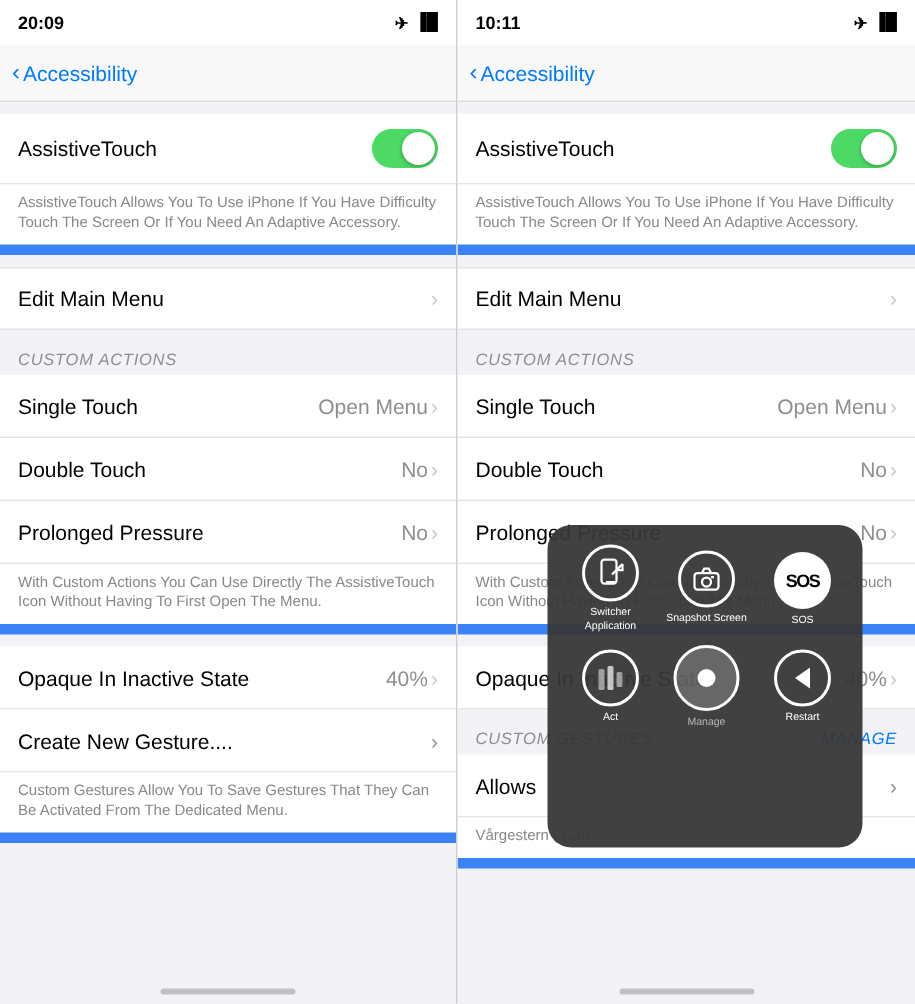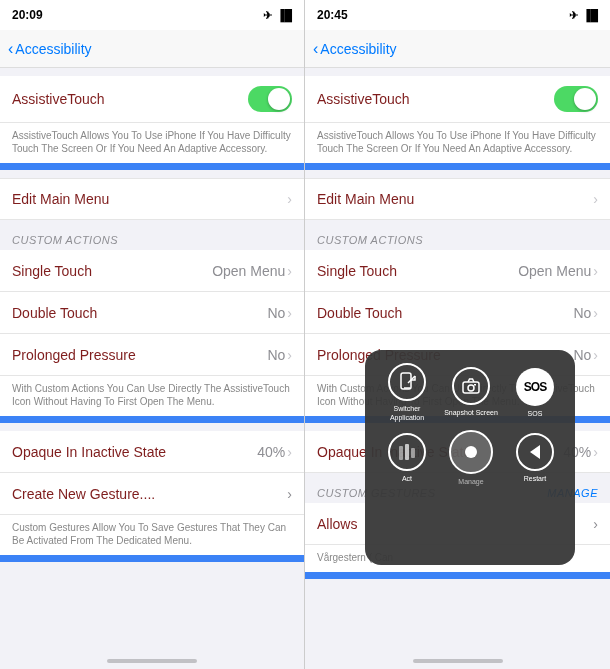--- a/index.html
+++ b/index.html
@@ -67,21 +67,21 @@
       background: #fff;
       border-bottom: 1px solid #e5e5e5;
       display: flex;
       align-items: center;
       justify-content: space-between;
       min-height: 42px;
     }
 
     .row-label {
       font-size: 14px;
-      color: #7f1d1d;
+      color: #000000;
     }
 
     .row-description {
       padding: 6px 12px 8px;
       background: #fff;
       border-bottom: 7px solid #3b82f6;
       font-size: 10px;
       color: #888;
       line-height: 1.3;
     }
@@ -307,21 +307,21 @@
     </div>
     <div class="row-description">Custom Gestures Allow You To Save Gestures That They Can Be Activated From The Dedicated Menu.</div>
   </div>
 
   <div class="home-indicator"></div>
 </div>
 
 <div class="phone-panel" style="border-right:none; position:relative;">
 
   <div class="status-bar">
-    <span>20:45</span>
+    <span>10:11</span>
     <div class="status-icons">
       <span>✈</span>
       <span>▐█</span>
     </div>
   </div>
 
   <div class="nav-bar">
     <div class="nav-back">
       <span class="nav-back-chevron">‹</span>
       <span>Accessibility</span>

